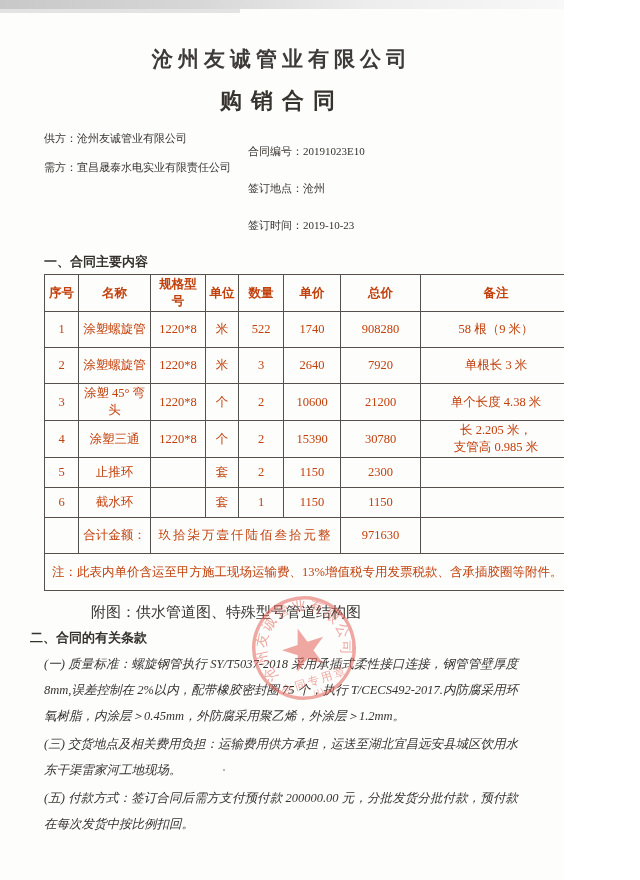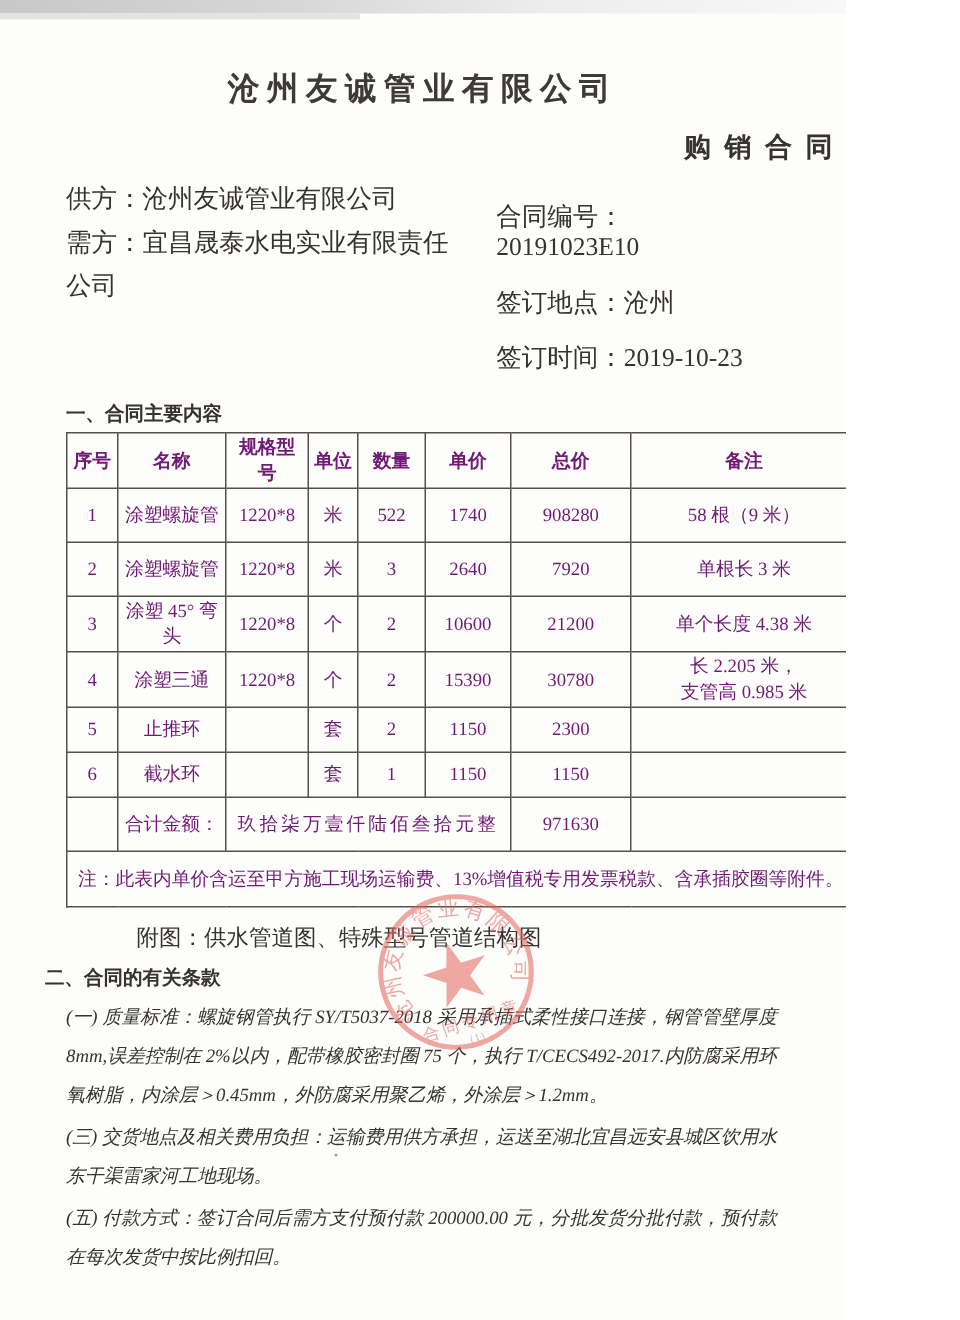--- a/index.html
+++ b/index.html
@@ -7,30 +7,30 @@
     position:relative; width:564px; height:880px; overflow:hidden;
     background:#fdfdfc; color:#36332f;
     font-family:"Liberation Serif","DejaVu Serif",serif;
   }
   .scan-top { position:absolute; top:0; left:0; right:0; height:9px;
     background:linear-gradient(to right,#c8c8c8 0%,#d7d7d7 35%,#ededed 65%,#f8f8f8 100%); }
   .scan-top2 { position:absolute; top:9px; left:0; width:240px; height:4px; background:#e3e3e3; }
 
   .company-title { margin:45px 0 0; text-align:center; font-size:21px; font-weight:600;
     letter-spacing:5px; color:#3d3a37; }
-  .doc-title { margin:13px 0 0; text-align:right; font-size:18px; font-weight:600; letter-spacing:9px; }
-
-  .meta { display:flex; justify-content:flex-start; padding:8px 50px 0 44px; font-size:17px; }
+  .doc-title { margin:13px 0 0; text-align:center; font-size:22px; font-weight:600; letter-spacing:9px; }
+
+  .meta { display:flex; justify-content:flex-start; padding:8px 50px 0 44px; font-size:11px; }
   .meta-left p { margin:0; line-height:29px; }
   .meta-right p { margin:17px; line-height:20px; }
 
   .sec-title { padding:0 44px; font-size:13px; font-weight:700; line-height:17px; margin-top:1px; }
 
   table.items { border-collapse:collapse; margin:4px 0 0 44px; width:527px;
-    font-size:12.5px; text-align:center; color:#701a75; table-layout:fixed; }
+    font-size:12.5px; text-align:center; color:#c2410c; table-layout:fixed; }
   .items th, .items td { border:1px solid #55504b; padding:1px 3px; overflow:hidden; }
   .items th { font-weight:600; height:27px; }
   .items td { height:33px; }
   .items tr.short td { height:27px; }
   .items td.pre { white-space:pre-line; line-height:17px; }
   .items td.note-cell { text-align:left; height:28px; padding:4px 7px; }
   .items td.words { letter-spacing:2px; }
 
   .attach { padding:0 64px; font-size:15px; margin-top:13px; line-height:16px;margin-left:27px; }
   .sec2 { margin-top:9px;padding-left:30px; }

